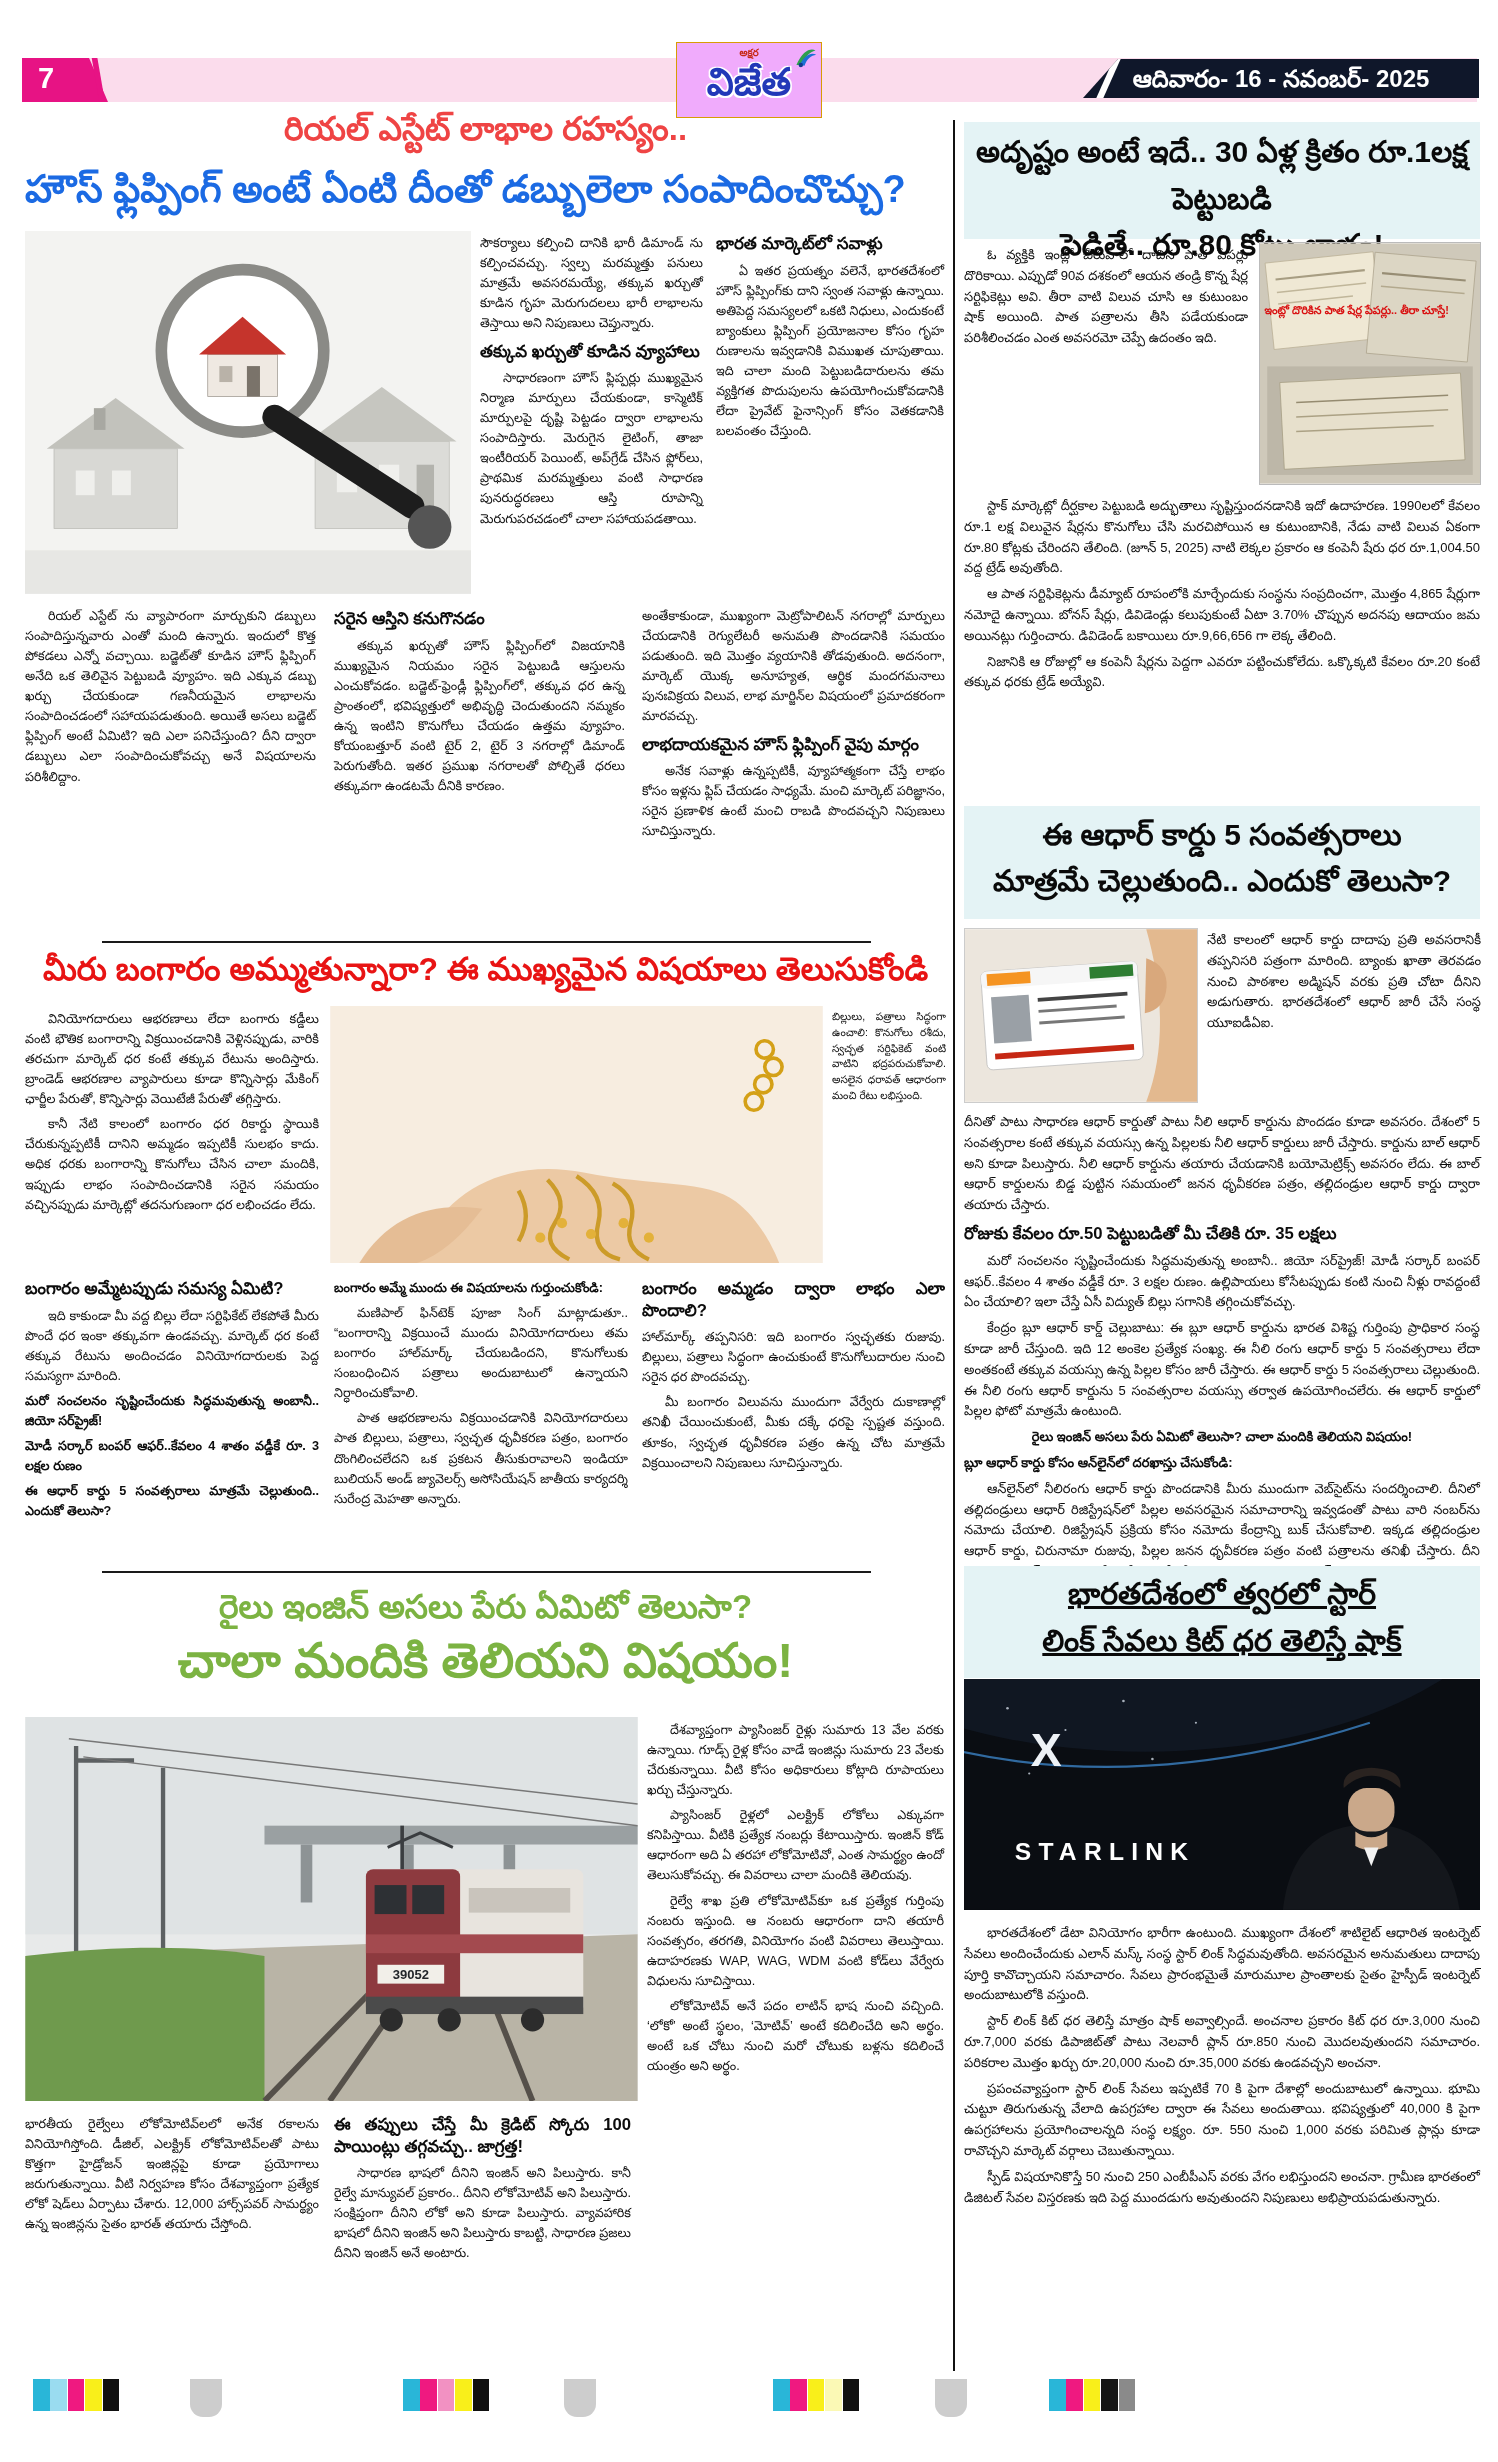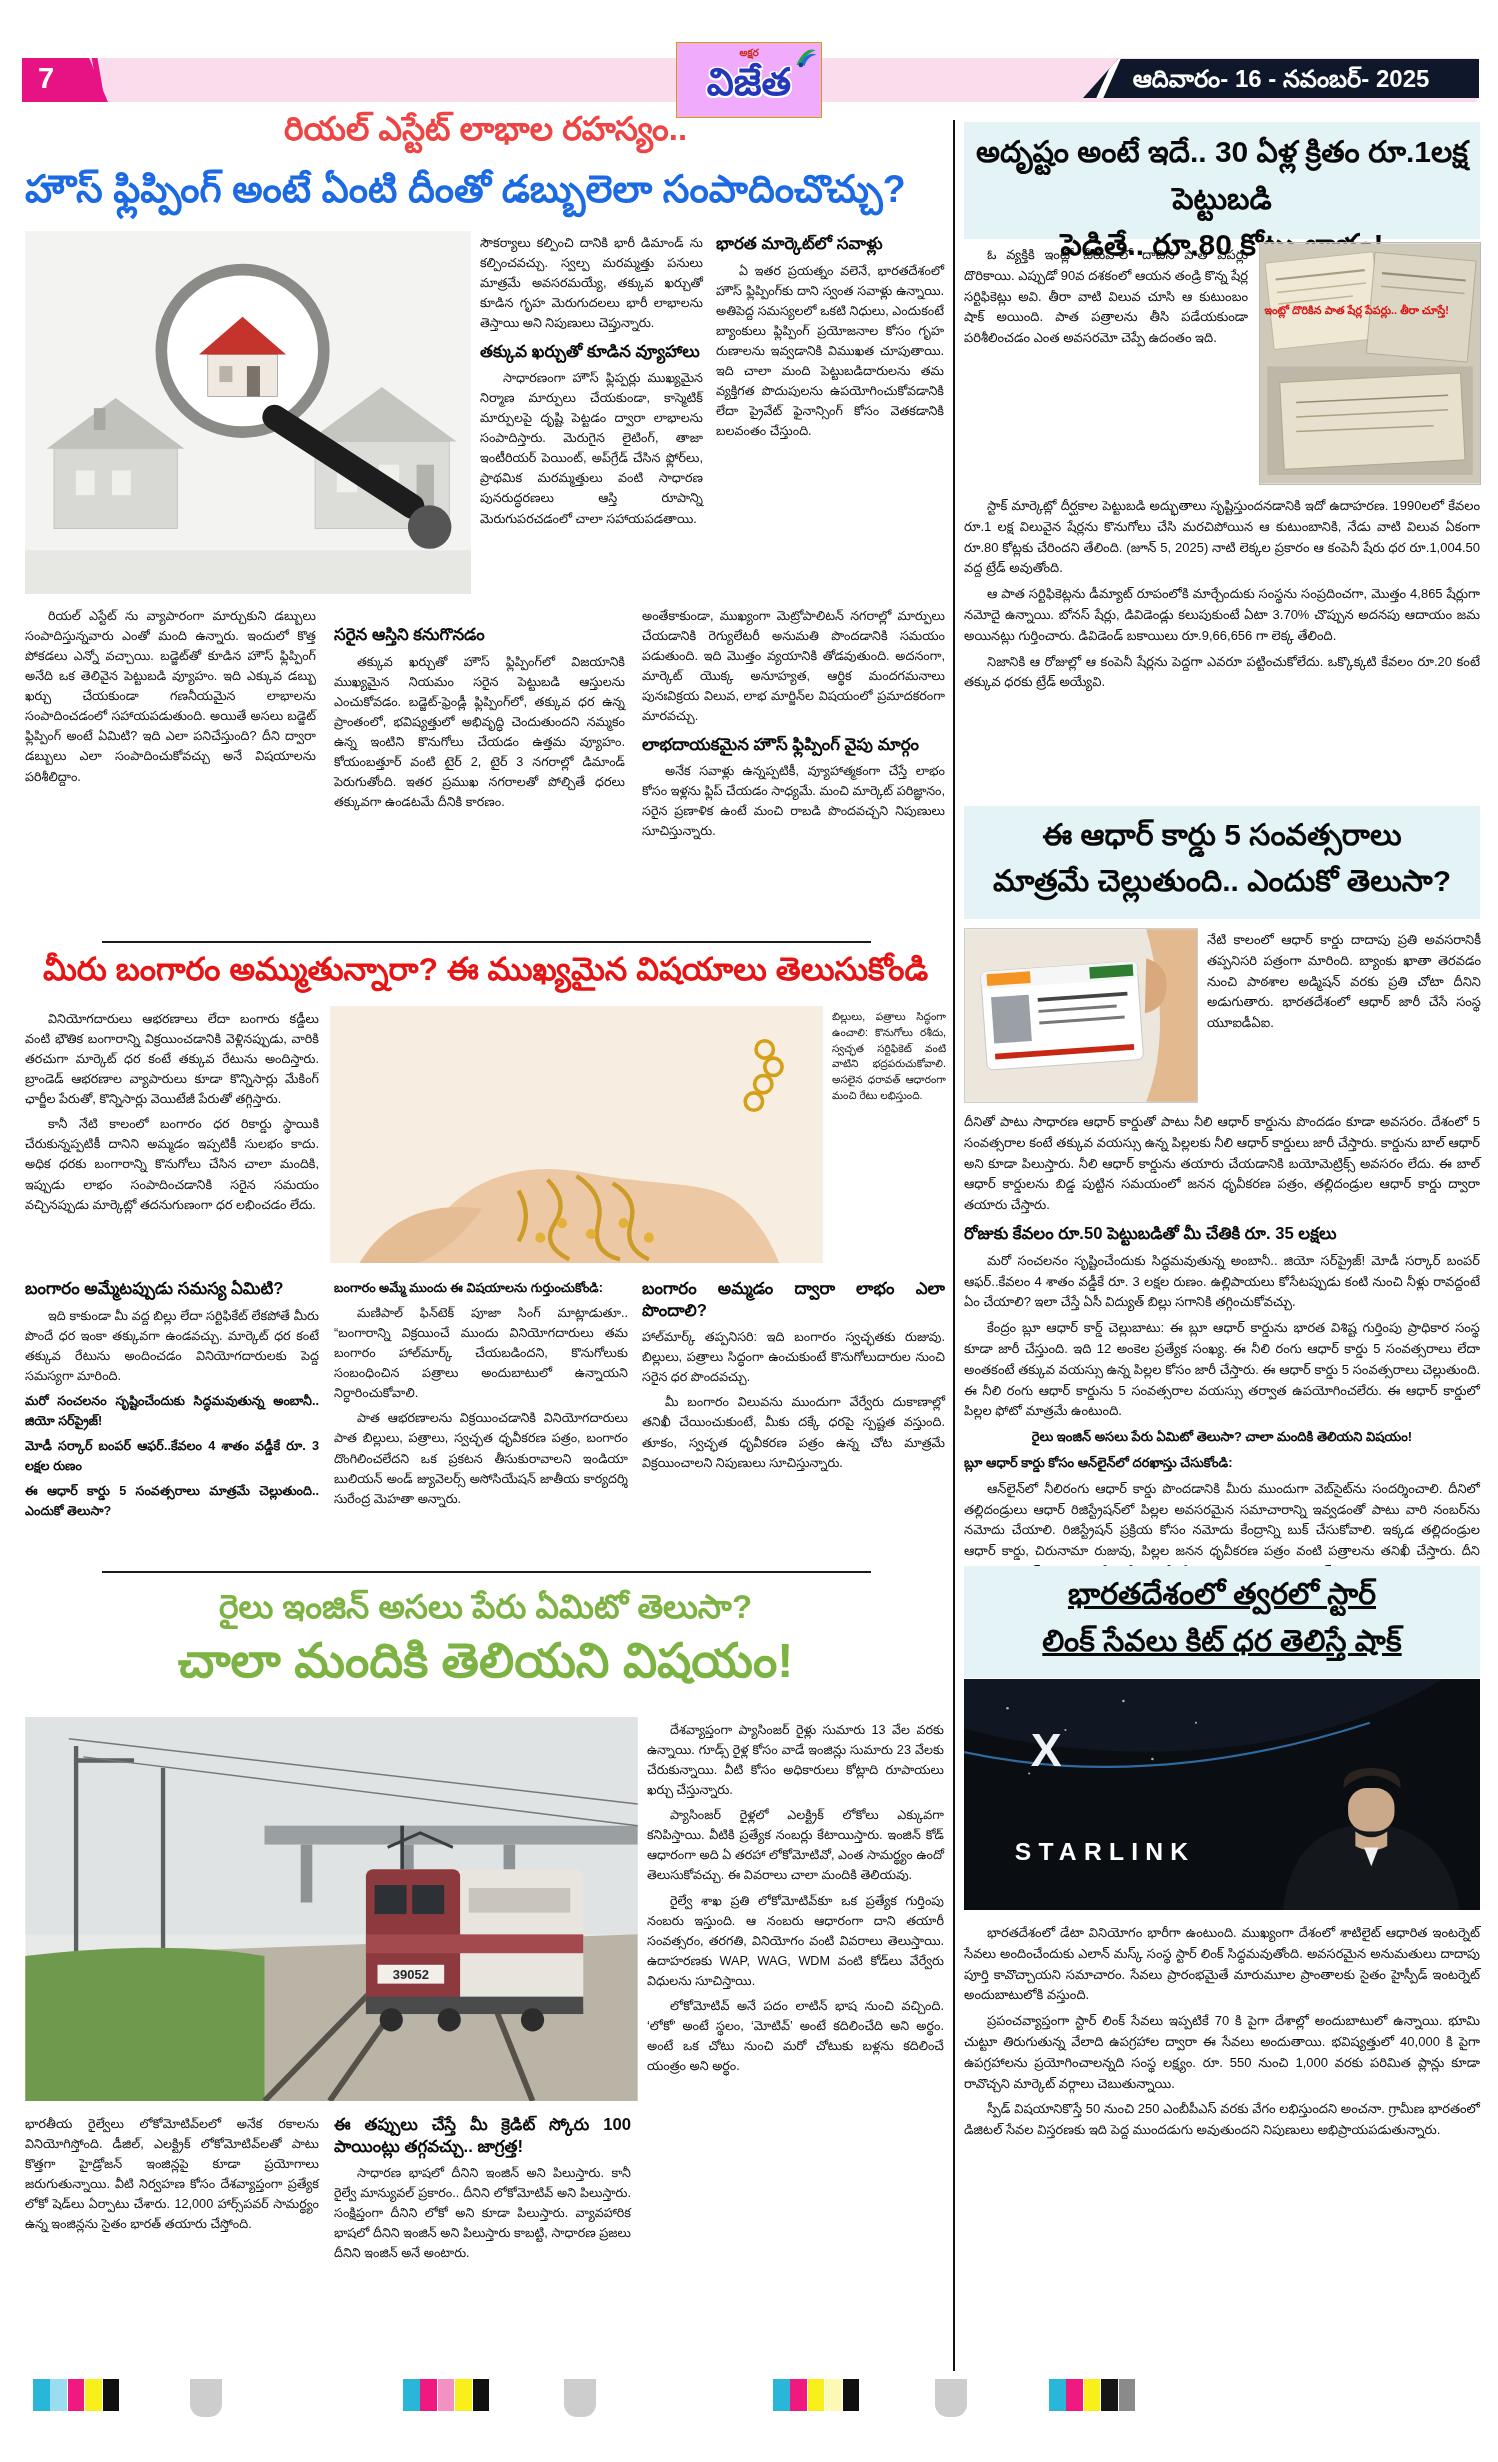--- a/index.html
+++ b/index.html
@@ -130,21 +130,21 @@
   </div>
 
   <div class="col" style="left:716px;top:233px;width:228px;height:363px;">
     <div class="sh" style="margin-top:0">భారత మార్కెట్‌లో సవాళ్లు</div>
     <div class="p">ఏ ఇతర ప్రయత్నం వలెనే, భారతదేశంలో హౌస్ ఫ్లిప్పింగ్‌కు దాని స్వంత సవాళ్లు ఉన్నాయి. అతిపెద్ద సమస్యలలో ఒకటి నిధులు, ఎందుకంటే బ్యాంకులు ఫ్లిప్పింగ్ ప్రయోజనాల కోసం గృహ రుణాలను ఇవ్వడానికి విముఖత చూపుతాయి. ఇది చాలా మంది పెట్టుబడిదారులను తమ వ్యక్తిగత పొదుపులను ఉపయోగించుకోవడానికి లేదా ప్రైవేట్ ఫైనాన్సింగ్ కోసం వెతకడానికి బలవంతం చేస్తుంది.</div>
   </div>
 
   <div class="col" style="left:25px;top:606px;width:291px;height:326px;">
     <div class="p">రియల్ ఎస్టేట్ ను వ్యాపారంగా మార్చుకుని డబ్బులు సంపాదిస్తున్నవారు ఎంతో మంది ఉన్నారు. ఇందులో కొత్త పోకడలు ఎన్నో వచ్చాయి. బడ్జెట్‌తో కూడిన హౌస్ ఫ్లిప్పింగ్ అనేది ఒక తెలివైన పెట్టుబడి వ్యూహం. ఇది ఎక్కువ డబ్బు ఖర్చు చేయకుండా గణనీయమైన లాభాలను సంపాదించడంలో సహాయపడుతుంది. అయితే అసలు బడ్జెట్ ఫ్లిప్పింగ్ అంటే ఏమిటి? ఇది ఎలా పనిచేస్తుంది? దీని ద్వారా డబ్బులు ఎలా సంపాదించుకోవచ్చు అనే విషయాలను పరిశీలిద్దాం.</div>
   </div>
-  <div class="col" style="left:334px;top:624px;width:291px;height:326px;">
+  <div class="col" style="left:334px;top:608px;width:291px;height:326px;">
     <div class="sh" style="margin-top:0">సరైన ఆస్తిని కనుగొనడం</div>
     <div class="p">తక్కువ ఖర్చుతో హౌస్ ఫ్లిప్పింగ్‌లో విజయానికి ముఖ్యమైన నియమం సరైన పెట్టుబడి ఆస్తులను ఎంచుకోవడం. బడ్జెట్-ఫ్రెండ్లీ ఫ్లిప్పింగ్‌లో, తక్కువ ధర ఉన్న ప్రాంతంలో, భవిష్యత్తులో అభివృద్ధి చెందుతుందని నమ్మకం ఉన్న ఇంటిని కొనుగోలు చేయడం ఉత్తమ వ్యూహం. కోయంబత్తూర్ వంటి టైర్ 2, టైర్ 3 నగరాల్లో డిమాండ్ పెరుగుతోంది. ఇతర ప్రముఖ నగరాలతో పోల్చితే ధరలు తక్కువగా ఉండటమే దీనికి కారణం.</div>
   </div>
   <div class="col" style="left:642px;top:606px;width:303px;height:326px;">
     <div class="p noind">అంతేకాకుండా, ముఖ్యంగా మెట్రోపాలిటన్ నగరాల్లో మార్పులు చేయడానికి రెగ్యులేటరీ అనుమతి పొందడానికి సమయం పడుతుంది. ఇది మొత్తం వ్యయానికి తోడవుతుంది. అదనంగా, మార్కెట్ యొక్క అనూహ్యత, ఆర్థిక మందగమనాలు పునఃవిక్రయ విలువ, లాభ మార్జిన్‌ల విషయంలో ప్రమాదకరంగా మారవచ్చు.</div>
     <div class="sh">లాభదాయకమైన హౌస్ ఫ్లిప్పింగ్ వైపు మార్గం</div>
     <div class="p">అనేక సవాళ్లు ఉన్నప్పటికీ, వ్యూహాత్మకంగా చేస్తే లాభం కోసం ఇళ్లను ఫ్లిప్ చేయడం సాధ్యమే. మంచి మార్కెట్ పరిజ్ఞానం, సరైన ప్రణాళిక ఉంటే మంచి రాబడి పొందవచ్చని నిపుణులు సూచిస్తున్నారు.</div>
   </div>
 
   <div class="hr" style="left:102px;top:941px;width:769px;"></div>
@@ -383,20 +383,21 @@
           <path d="M540 210 q22 16 44 0 l0 20 q-22 12 -44 0 Z" fill="#caa88a"></path>
           <polygon points="552,232 572,232 562,258" fill="#f2f2f2"></polygon>
         </g>
         <text x="92" y="120" font-size="64" font-weight="bold" fill="#eef2f6">X</text>
         <text x="70" y="250" font-size="34" letter-spacing="10" fill="#ffffff" font-weight="bold">STARLINK</text>
       </svg>
     </div>
 
     <div class="col" style="left:964px;top:1923px;width:516px;height:447px;">
       <div class="p">భారతదేశంలో డేటా వినియోగం భారీగా ఉంటుంది. ముఖ్యంగా దేశంలో శాటిలైట్ ఆధారిత ఇంటర్నెట్ సేవలు అందించేందుకు ఎలాన్ మస్క్ సంస్థ స్టార్ లింక్ సిద్ధమవుతోంది. అవసరమైన అనుమతులు దాదాపు పూర్తి కావొచ్చాయని సమాచారం. సేవలు ప్రారంభమైతే మారుమూల ప్రాంతాలకు సైతం హైస్పీడ్ ఇంటర్నెట్ అందుబాటులోకి వస్తుంది.</div>
+      <div class="p">స్టార్ లింక్ కిట్ ధర తెలిస్తే మాత్రం షాక్ అవ్వాల్సిందే. అంచనాల ప్రకారం కిట్ ధర రూ.3,000 నుంచి రూ.7,000 వరకు డిపాజిట్‌తో పాటు నెలవారీ ప్లాన్ రూ.850 నుంచి మొదలవుతుందని సమాచారం. పరికరాల మొత్తం ఖర్చు రూ.20,000 నుంచి రూ.35,000 వరకు ఉండవచ్చని అంచనా.</div>
       <div class="p">ప్రపంచవ్యాప్తంగా స్టార్ లింక్ సేవలు ఇప్పటికే 70 కి పైగా దేశాల్లో అందుబాటులో ఉన్నాయి. భూమి చుట్టూ తిరుగుతున్న వేలాది ఉపగ్రహాల ద్వారా ఈ సేవలు అందుతాయి. భవిష్యత్తులో 40,000 కి పైగా ఉపగ్రహాలను ప్రయోగించాలన్నది సంస్థ లక్ష్యం. రూ. 550 నుంచి 1,000 వరకు పరిమిత ప్లాన్లు కూడా రావొచ్చని మార్కెట్ వర్గాలు చెబుతున్నాయి.</div>
       <div class="p">స్పీడ్ విషయానికొస్తే 50 నుంచి 250 ఎంబీపీఎస్ వరకు వేగం లభిస్తుందని అంచనా. గ్రామీణ భారతంలో డిజిటల్ సేవల విస్తరణకు ఇది పెద్ద ముందడుగు అవుతుందని నిపుణులు అభిప్రాయపడుతున్నారు.</div>
     </div>
   </div>
 
   <div id="regmarks">
       <div class="mark-group" style="left: 33px;">
         <span style="background: rgb(41, 182, 216);"></span>
         <span style="background: rgb(154, 220, 240);"></span>
         <span style="background: rgb(239, 25, 128);"></span>

